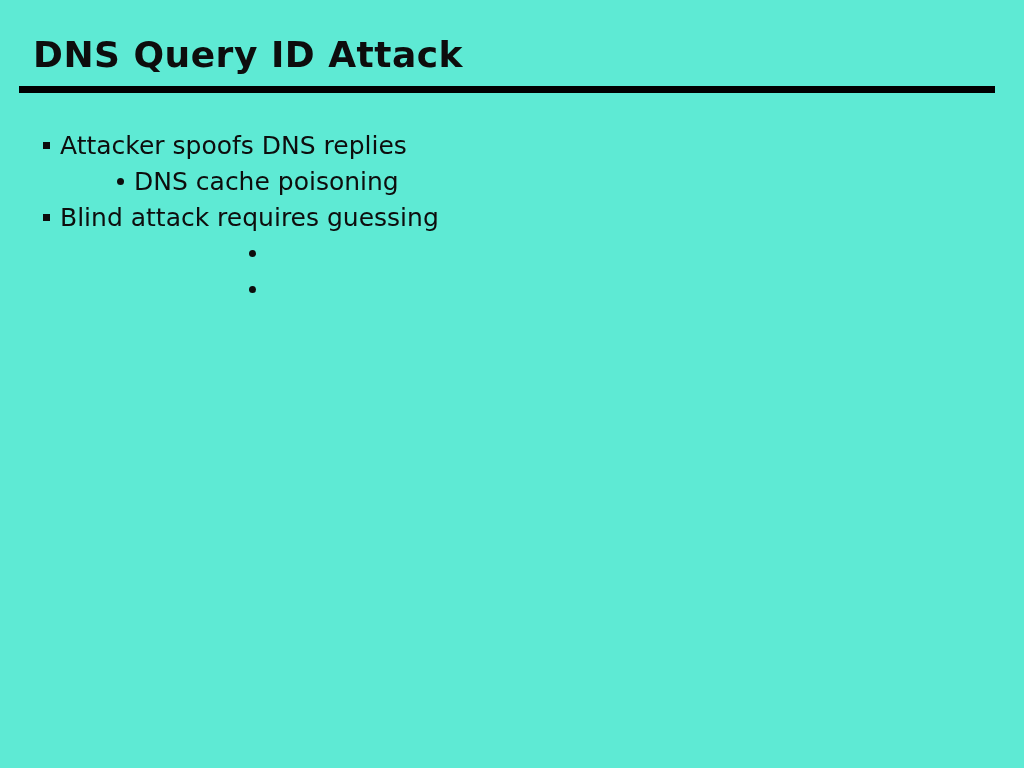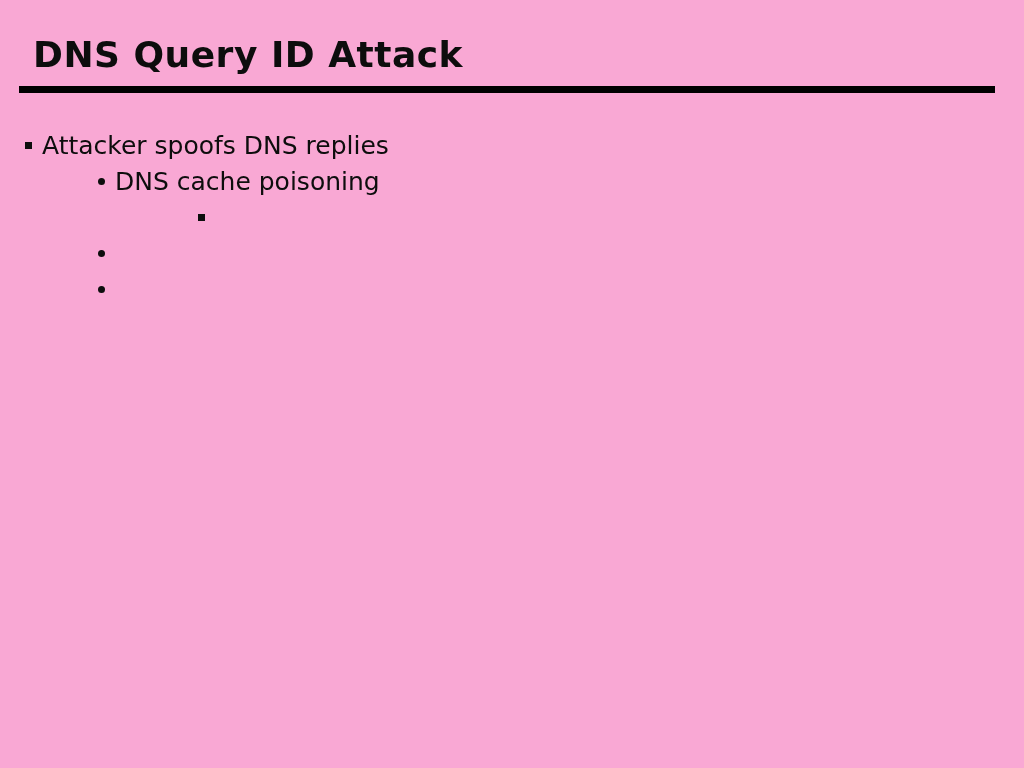--- a/index.html
+++ b/index.html
@@ -3,21 +3,21 @@
 <meta charset="utf-8">
 <style>
   html, body {
     margin: 0;
     padding: 0;
   }
   .slide {
     position: relative;
     width: 1024px;
     height: 768px;
-    background: #f9a8d4;
+    background: #5eead4;
     font-family: "DejaVu Sans", sans-serif;
     color: #0d0d0d;
     overflow: hidden;
   }
   .slide-title {
     position: absolute;
     left: 33px;
     top: 34px;
     margin: 0;
     font-size: 36px;
@@ -41,22 +41,22 @@
     padding: 0;
     list-style: none;
   }
   .bullet-line {
     display: flex;
     align-items: center;
     height: 36px;
     font-size: 25px;
     white-space: nowrap;
   }
-  .bullet-line.level-1 { padding-left: 25px; justify-content: center; }
-  .bullet-line.level-2 { padding-left: 98px; }
+  .bullet-line.level-1 { padding-left: 43px; }
+  .bullet-line.level-2 { padding-left: 77px; justify-content: center; }
   .marker {
     flex: 0 0 auto;
     width: 7px;
     height: 7px;
     background: #0d0d0d;
     margin-right: 10px;
   }
   .marker.square { border-radius: 0; }
   .marker.round  { border-radius: 50%; }
 </style>
@@ -76,20 +76,21 @@
       <span>Attacker spoofs DNS replies</span>
     </li>
 
     <li class="bullet-line level-2">
       <span class="marker round"></span>
       <span>DNS cache poisoning</span>
     </li>
 
     <li class="bullet-line level-1">
       <span class="marker square"></span>
+      <span>Blind attack requires guessing</span>
     </li>
 
     <li class="bullet-line level-2">
       <span class="marker round"></span>
     </li>
 
     <li class="bullet-line level-2">
       <span class="marker round"></span>
     </li>
 

